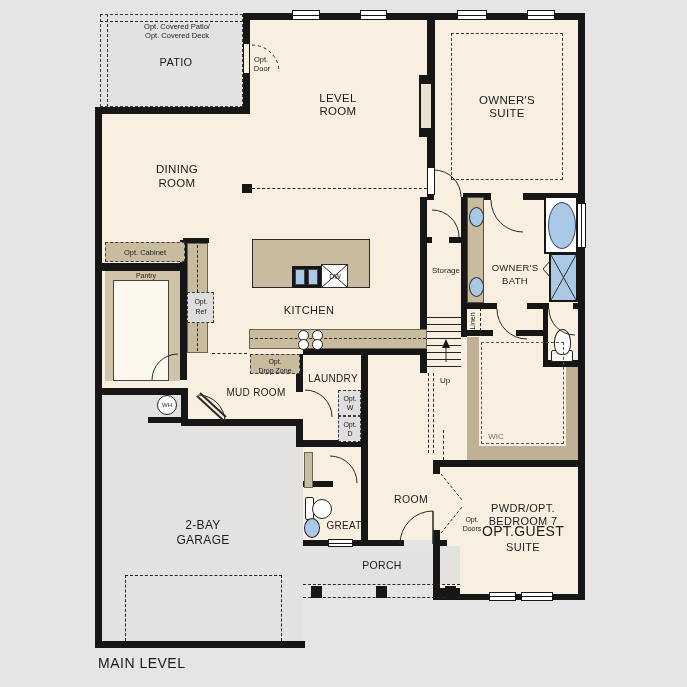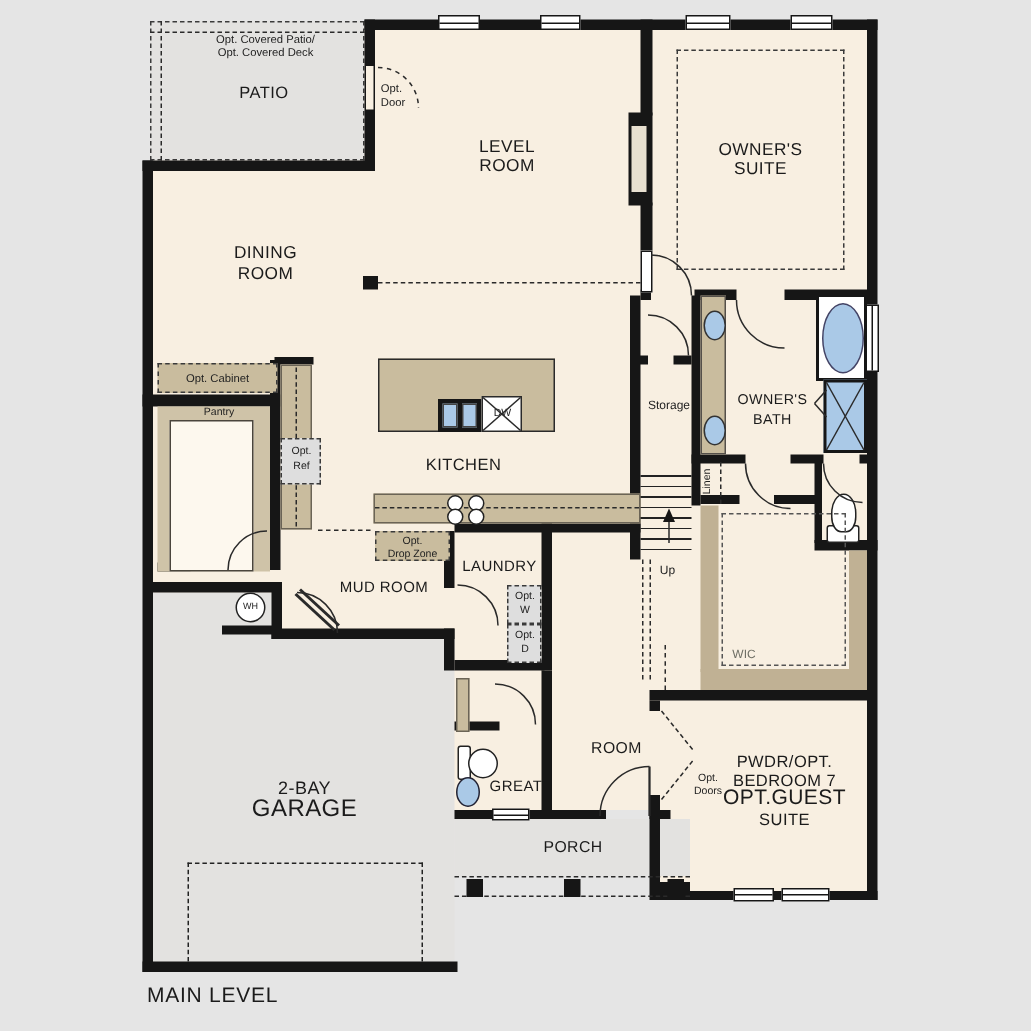--- a/index.html
+++ b/index.html
@@ -235,21 +235,21 @@
 
   <div class="lbl" style="left:256px;top:392px;font-size:10px;">MUD ROOM</div>
   <div class="lbl" style="left:333px;top:378px;font-size:10px;">LAUNDRY</div>
   <div class="sm" style="left:350px;top:398px;font-size:7px;">Opt.</div>
   <div class="sm" style="left:350px;top:407px;font-size:7px;">W</div>
   <div class="sm" style="left:350px;top:424px;font-size:7px;">Opt.</div>
   <div class="sm" style="left:350px;top:433px;font-size:7px;">D</div>
   <div class="sm" style="left:167px;top:405px;font-size:6px;">WH</div>
 
   <div class="lbl" style="left:203px;top:525px;font-size:12px;">2-BAY</div>
-  <div class="lbl" style="left:203px;top:540px;font-size:16px;">GARAGE</div>
+  <div class="lbl" style="left:203px;top:540px;font-size:12px;">GARAGE</div>
 
   <div class="lbl" style="left:344px;top:525px;font-size:10px;">GREAT</div>
   <div class="lbl" style="left:411px;top:499px;font-size:10.5px;">ROOM</div>
   <div class="sm" style="left:472px;top:519px;font-size:7px;">Opt.</div>
   <div class="sm" style="left:472px;top:528px;font-size:7px;">Doors</div>
 
   <div class="lbl" style="left:523px;top:508px;font-size:11px;">PWDR/OPT.</div>
   <div class="lbl" style="left:523px;top:521px;font-size:11px;">BEDROOM 7</div>
   <div class="lbl" style="left:523px;top:531px;font-size:14px;">OPT.GUEST</div>
   <div class="lbl" style="left:523px;top:547px;font-size:11px;">SUITE</div>

